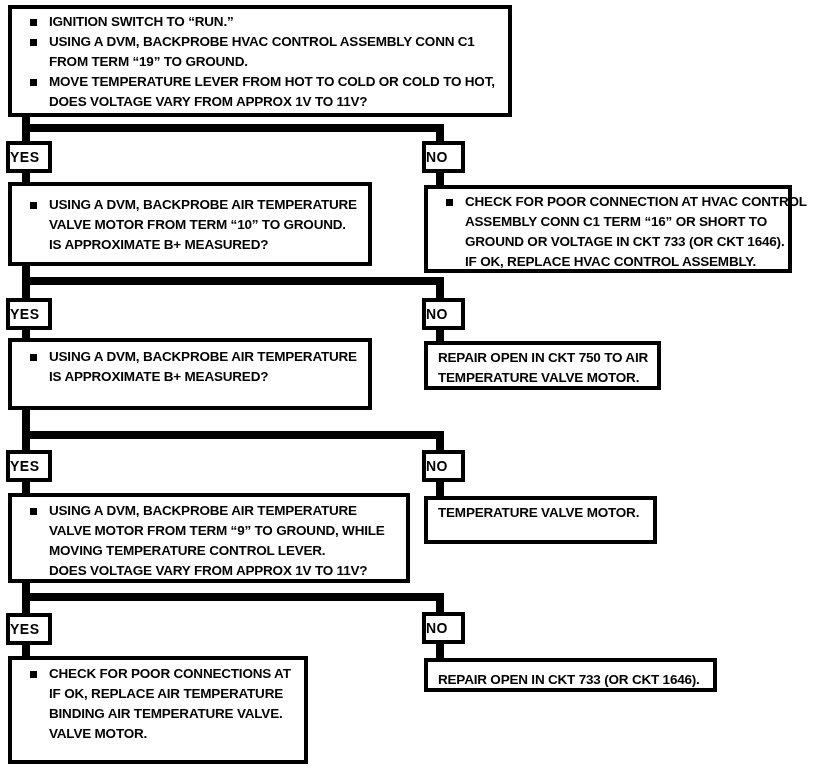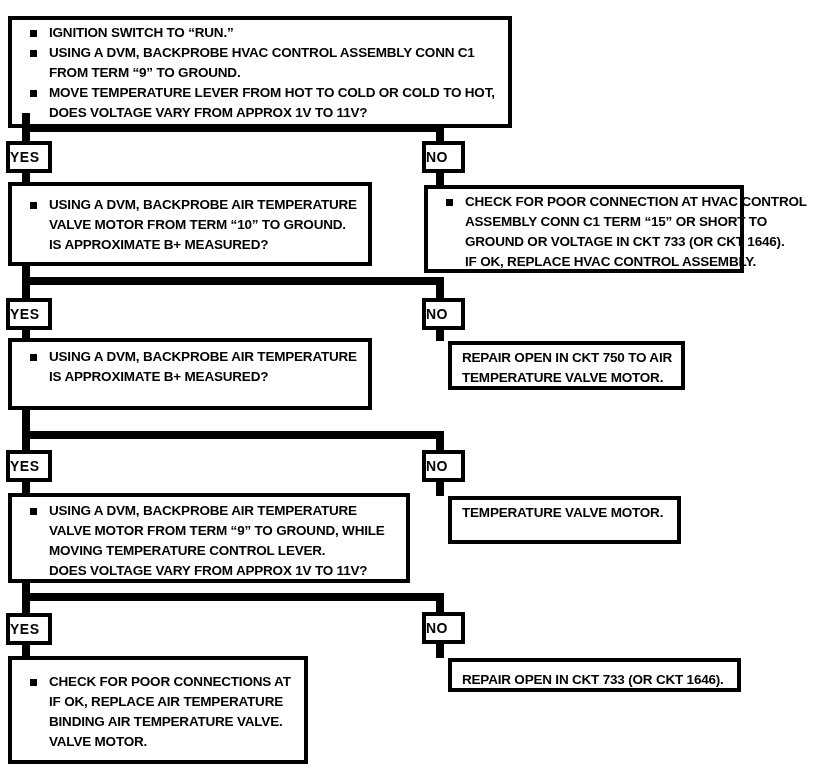--- a/index.html
+++ b/index.html
@@ -14,41 +14,41 @@
   }
   .badge{
     position:absolute;box-sizing:border-box;border:4px solid #000;background:#fff;
     display:flex;align-items:center;justify-content:flex-start;
     font-size:14px;letter-spacing:0.5px;
   }
   .ln{position:absolute;background:#000;}
   .bi{display:flex;}
   .dot{flex:none;width:7px;height:7px;background:#000;margin:7px 12px 0 18px;}
   .bl{white-space:nowrap;}
-  .plain{padding:3px 0 0 10px;margin-left:24px;}
+  .plain{padding:3px 0 0 10px;}
   .plain div{white-space:nowrap;}
   .pt2{padding-top:3px;}
 </style>
 </head>
 <body>
 
 <div id="canvas">
 
-  <div class="box pt2" style="left:8px;top:5px;width:504px;height:112px;margin-top:11px;">
+  <div class="box pt2" style="left:8px;top:5px;width:504px;height:112px;">
     <div class="bi">
       <span class="dot"></span>
       <div class="bl">
         <div>IGNITION SWITCH TO “RUN.”</div>
       </div>
     </div>
     <div class="bi">
       <span class="dot"></span>
       <div class="bl">
         <div>USING A DVM, BACKPROBE HVAC CONTROL ASSEMBLY CONN C1</div>
-        <div>FROM TERM “9” TO GROUND.</div>
+        <div>FROM TERM “19” TO GROUND.</div>
       </div>
     </div>
     <div class="bi">
       <span class="dot"></span>
       <div class="bl">
         <div>MOVE TEMPERATURE LEVER FROM HOT TO COLD OR COLD TO HOT,</div>
         <div>DOES VOLTAGE VARY FROM APPROX 1V TO 11V?</div>
       </div>
     </div>
   </div>
@@ -70,26 +70,26 @@
     <div class="bi">
       <span class="dot"></span>
       <div class="bl">
         <div>USING A DVM, BACKPROBE AIR TEMPERATURE</div>
         <div>VALVE MOTOR FROM TERM “10” TO GROUND.</div>
         <div>IS APPROXIMATE B+ MEASURED?</div>
       </div>
     </div>
   </div>
 
-  <div class="box pt2" style="left:424px;top:185px;width:320px;height:88px;">
+  <div class="box pt2" style="left:424px;top:185px;width:368px;height:88px;">
     <div class="bi">
       <span class="dot"></span>
       <div class="bl">
         <div>CHECK FOR POOR CONNECTION AT HVAC CONTROL</div>
-        <div>ASSEMBLY CONN C1 TERM “15” OR SHORT TO</div>
+        <div>ASSEMBLY CONN C1 TERM “16” OR SHORT TO</div>
         <div>GROUND OR VOLTAGE IN CKT 733 (OR CKT 1646).</div>
         <div>IF OK, REPLACE HVAC CONTROL ASSEMBLY.</div>
       </div>
     </div>
   </div>
 
   <div class="ln" style="left:22px;top:266px;width:8px;height:32px;"></div>
   <div class="ln" style="left:22px;top:277px;width:422px;height:8px;"></div>
   <div class="ln" style="left:436px;top:279px;width:8px;height:19px;"></div>
 
@@ -152,21 +152,21 @@
 
   <div class="badge" style="left:6px;top:613px;width:46px;height:32px;">
       <span>YES</span>
     </div>
   <div class="badge" style="left:422px;top:612px;width:43px;height:32px;">
       <span>NO</span>
     </div>
   <div class="ln" style="left:22px;top:645px;width:8px;height:11px;"></div>
   <div class="ln" style="left:436px;top:644px;width:8px;height:14px;"></div>
 
-  <div class="box" style="left:8px;top:656px;width:300px;height:108px;padding-top:12px;">
+  <div class="box" style="left:8px;top:656px;width:300px;height:108px;padding-top:4px;">
     <div class="bi">
       <span class="dot"></span>
       <div class="bl">
         <div>CHECK FOR POOR CONNECTIONS AT</div>
         <div>IF OK, REPLACE AIR TEMPERATURE</div>
         <div>BINDING AIR TEMPERATURE VALVE.</div>
         <div>VALVE MOTOR.</div>
       </div>
     </div>
   </div>

